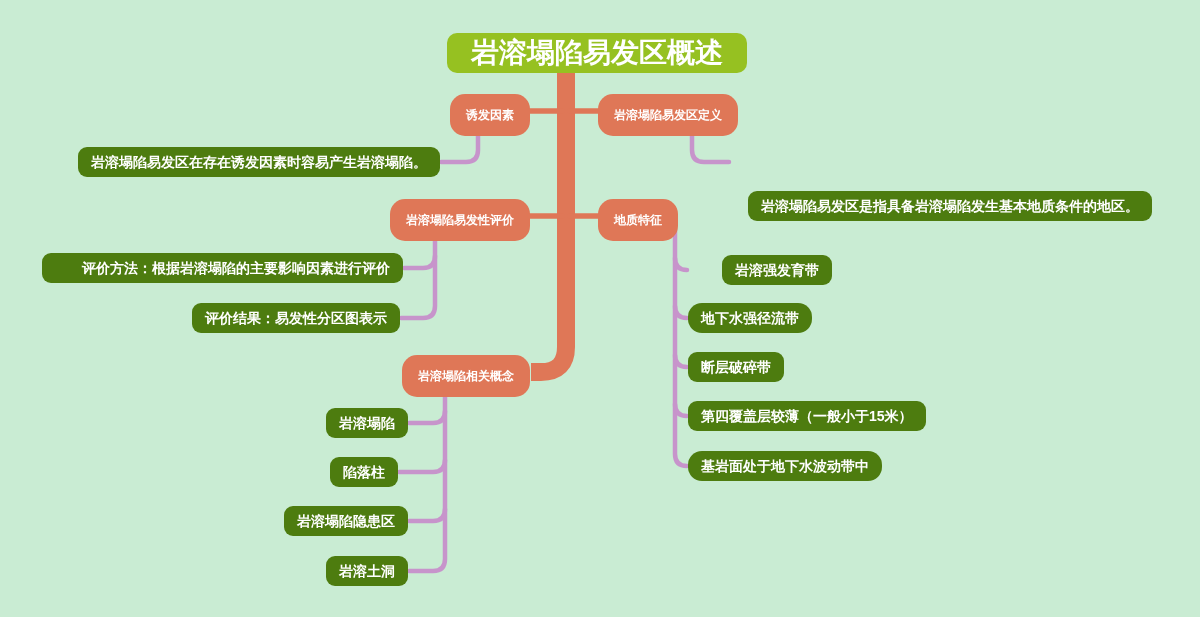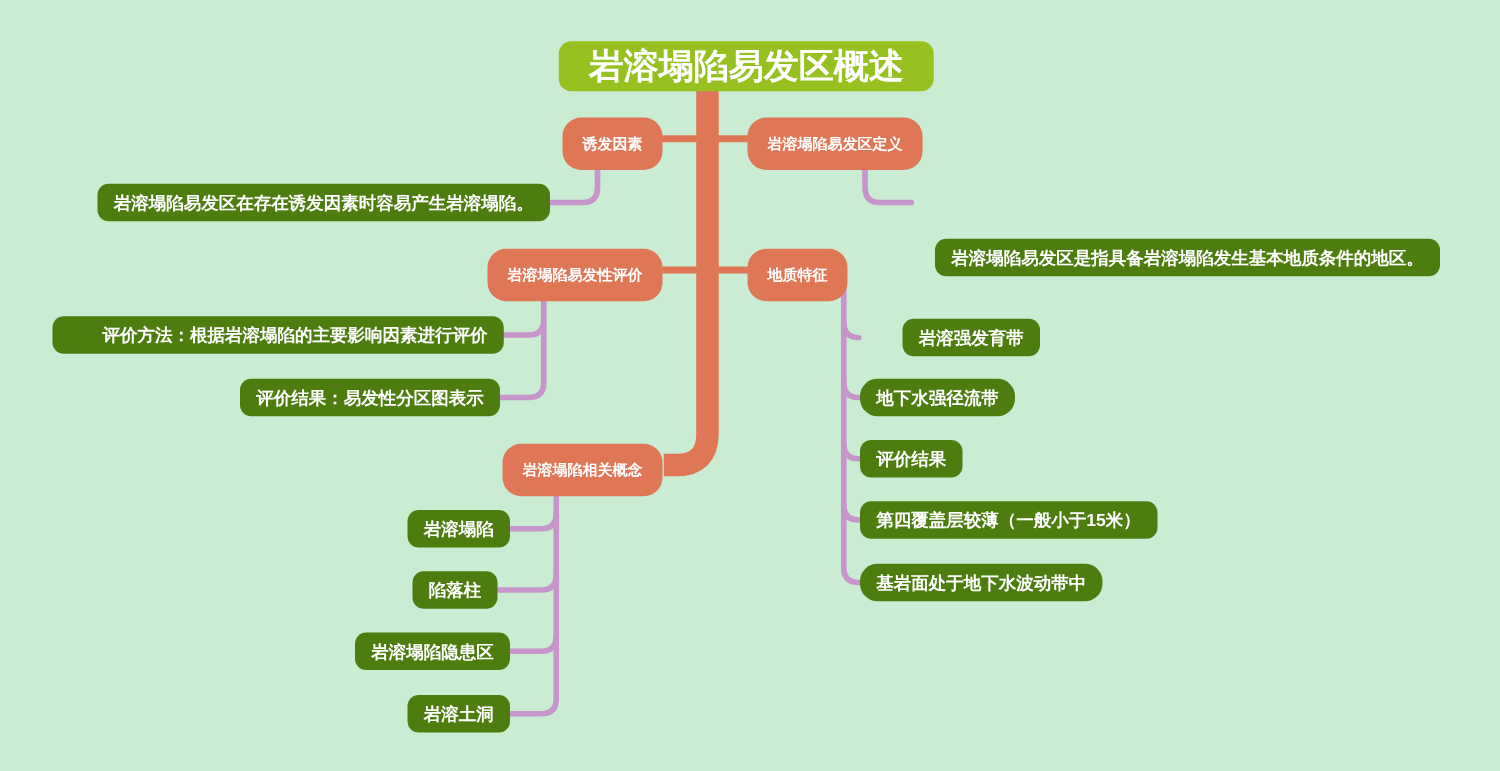--- a/index.html
+++ b/index.html
@@ -80,21 +80,21 @@
 
   <div class="node leaf" style="right:760px;top:147px;">岩溶塌陷易发区在存在诱发因素时容易产生岩溶塌陷。</div>
 
   <div class="node leaf" style="left:748px;top:147px;margin-top:44px;">岩溶塌陷易发区是指具备岩溶塌陷发生基本地质条件的地区。</div>
 
   <div class="node leaf" style="right:797px;top:253px;padding-left:40px;">评价方法：根据岩溶塌陷的主要影响因素进行评价</div>
   <div class="node leaf" style="right:800px;top:303px;">评价结果：易发性分区图表示</div>
 
   <div class="node leaf" style="left:688px;top:255px;margin-left:34px;">岩溶强发育带</div>
   <div class="node leaf" style="left:688px;top:303px;border-radius:14px;">地下水强径流带</div>
-  <div class="node leaf" style="left:688px;top:352px;">评价结果</div>
+  <div class="node leaf" style="left:688px;top:352px;">断层破碎带</div>
   <div class="node leaf" style="left:688px;top:401px;">第四覆盖层较薄（一般小于15米）</div>
   <div class="node leaf" style="left:688px;top:451px;border-radius:14px;">基岩面处于地下水波动带中</div>
 
   <div class="node leaf" style="right:792px;top:408px;">岩溶塌陷</div>
   <div class="node leaf" style="right:802px;top:457px;">陷落柱</div>
   <div class="node leaf" style="right:792px;top:506px;">岩溶塌陷隐患区</div>
   <div class="node leaf" style="right:792px;top:556px;">岩溶土洞</div>
 
 </div>
 

